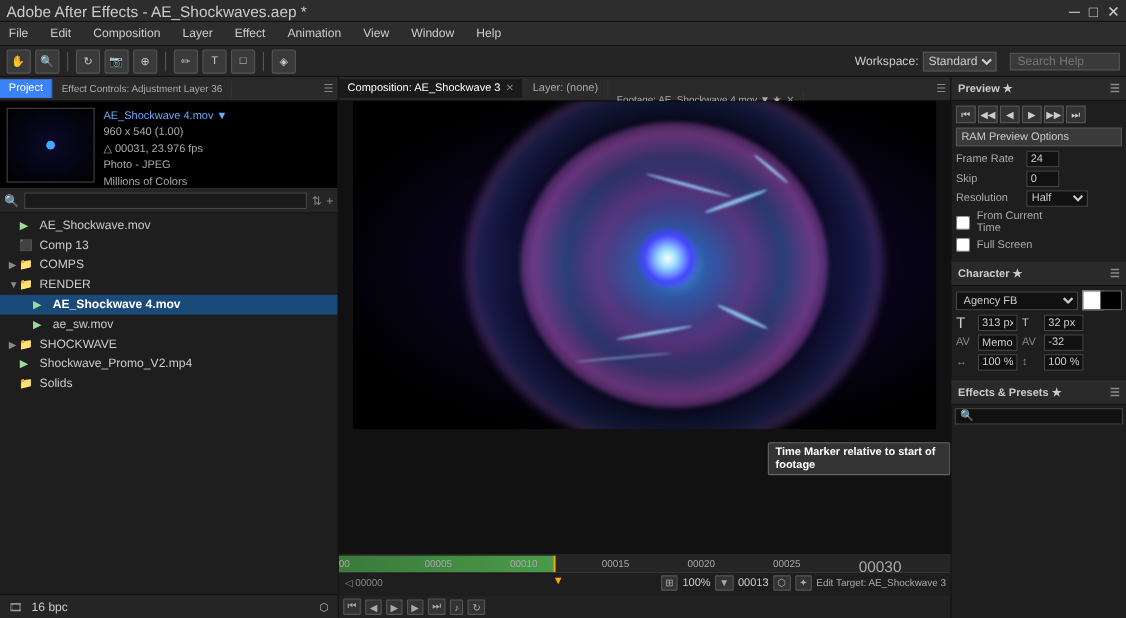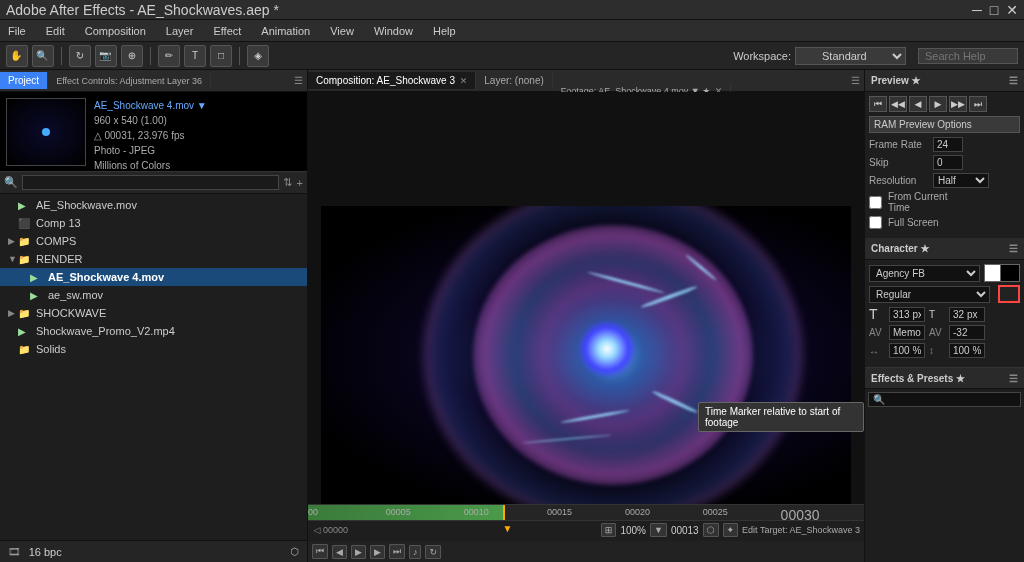--- a/index.html
+++ b/index.html
@@ -11,21 +11,21 @@
 
     
     #menubar { height: 22px; background: #2d2d2d; display: flex; align-items: center; padding: 0 4px; border-bottom: 1px solid #111; gap: 12px; }
     .menu-item { font-size: 11px; color: #ccc; cursor: pointer; padding: 2px 4px; }
 
     
     #toolbar { height: 28px; background: #252525; display: flex; align-items: center; padding: 0 6px; border-bottom: 1px solid #111; gap: 4px; }
     .tool-btn { width: 22px; height: 22px; background: #3a3a3a; border: 1px solid #555; display: flex; align-items: center; justify-content: center; cursor: pointer; font-size: 10px; color: #ccc; border-radius: 2px; }
     .tool-sep { width: 1px; height: 18px; background: #555; margin: 0 3px; }
     .workspace-label { margin-left: auto; font-size: 11px; color: #ccc; }
-    .workspace-select { background: #3a3a3a; border: 1px solid #555; color: #ccc; font-size: 11px; padding: 1px 22px; }
+    .workspace-select { background: #3a3a3a; border: 1px solid #555; color: #ccc; font-size: 11px; padding: 1px 0; }
     .search-box { background: #3a3a3a; border: 1px solid #555; color: #ccc; font-size: 11px; padding: 1px 6px; width: 100px; margin-left: 8px; }
 
     
     #main { display: flex; height: calc(562px - 70px); }
 
     
     #left-panel { width: 308px; display: flex; flex-direction: column; background: #1e1e1e; border-right: 1px solid #111; }
 
     
     #top-tabs { height: 22px; background: #2a2a2a; display: flex; align-items: center; border-bottom: 1px solid #111; }
@@ -67,21 +67,21 @@
     
     #center { flex: 1; display: flex; flex-direction: column; }
 
     
     #viewer-tabs { height: 22px; background: #2a2a2a; display: flex; align-items: center; border-bottom: 1px solid #111; }
     .viewer-tab { font-size: 10px; color: #aaa; padding: 3px 8px; cursor: pointer; border-right: 1px solid #333; white-space: nowrap; }
     .viewer-tab.active { color: #fff; background: #1a1a1a; }
     .viewer-tab-close { font-size: 9px; color: #888; margin-left: 2px; }
 
     
-    #viewer { flex: 1; background: #111; position: relative; display: flex; align-items: flex-end; justify-content: center; overflow: hidden; }
+    #viewer { flex: 1; background: #111; position: relative; display: flex; align-items: flex-start; justify-content: center; overflow: hidden; font-weight: bold; }
     #viewer-canvas { width: 530px; height: 298px; background: #000; position: relative; overflow: hidden; }
     .shockwave-bg { position: absolute; inset: 0; background: radial-gradient(ellipse at 55% 50%, #1a3a6a 0%, #0a0520 40%, #000 80%); }
     .shockwave-ring1 { position: absolute; top: 50%; left: 55%; transform: translate(-50%,-50%); width: 200px; height: 200px; border-radius: 50%; background: radial-gradient(ellipse at center, rgba(100,180,255,0.9) 0%, rgba(60,120,220,0.6) 20%, rgba(180,80,200,0.4) 50%, transparent 70%); filter: blur(3px); }
     .shockwave-ring2 { position: absolute; top: 50%; left: 55%; transform: translate(-50%,-50%); width: 280px; height: 260px; border-radius: 50%; background: radial-gradient(ellipse at center, transparent 30%, rgba(100,150,255,0.3) 50%, rgba(200,100,220,0.5) 65%, transparent 80%); filter: blur(2px); }
     .shockwave-ring3 { position: absolute; top: 50%; left: 55%; transform: translate(-50%,-50%); width: 380px; height: 340px; border-radius: 50%; background: radial-gradient(ellipse at center, transparent 50%, rgba(80,120,255,0.2) 65%, rgba(220,100,200,0.4) 75%, transparent 90%); filter: blur(4px); }
     .shockwave-spark { position: absolute; background: rgba(150,220,255,0.8); border-radius: 50%; filter: blur(1px); }
     .shockwave-center { position: absolute; top: 48%; left: 54%; transform: translate(-50%,-50%); width: 60px; height: 60px; background: radial-gradient(ellipse at center, #fff 0%, #9df 20%, #44f 50%, transparent 70%); border-radius: 50%; filter: blur(1px); }
 
     
     #viewer-controls { height: 22px; background: #222; display: flex; align-items: center; padding: 0 4px; gap: 4px; border-top: 1px solid #111; }
@@ -403,26 +403,20 @@
     </div>
     <div id="char-panel">
       <div class="char-row">
         <select class="char-font-select">
           <option>Agency FB</option>
         </select>
         <div class="char-color-box" style="background:#fff;"></div>
         <div class="char-color-box" style="background:#000;margin-left:-8px;"></div>
       </div>
       <div class="char-row">
-        <select class="char-font-select">
-          <option>Regular</option>
-        </select>
-        <div style="width:22px;height:18px;border:2px solid #f44;background:#222;margin-left:4px;"></div>
-      </div>
-      <div class="char-row">
         <span class="char-label" style="font-size:14px;color:#ccc;">T</span>
         <input class="char-num" type="text" value="313 px" style="">
         <span class="char-label" style="font-size:10px;color:#ccc;">T</span>
         <input class="char-num" type="text" value="32 px" style="">
       </div>
       <div class="char-row">
         <span class="char-label">AV</span>
         <input class="char-num" type="text" value="Memos" style="">
         <span class="char-label">AV</span>
         <input class="char-num" type="text" value="-32" style="">

